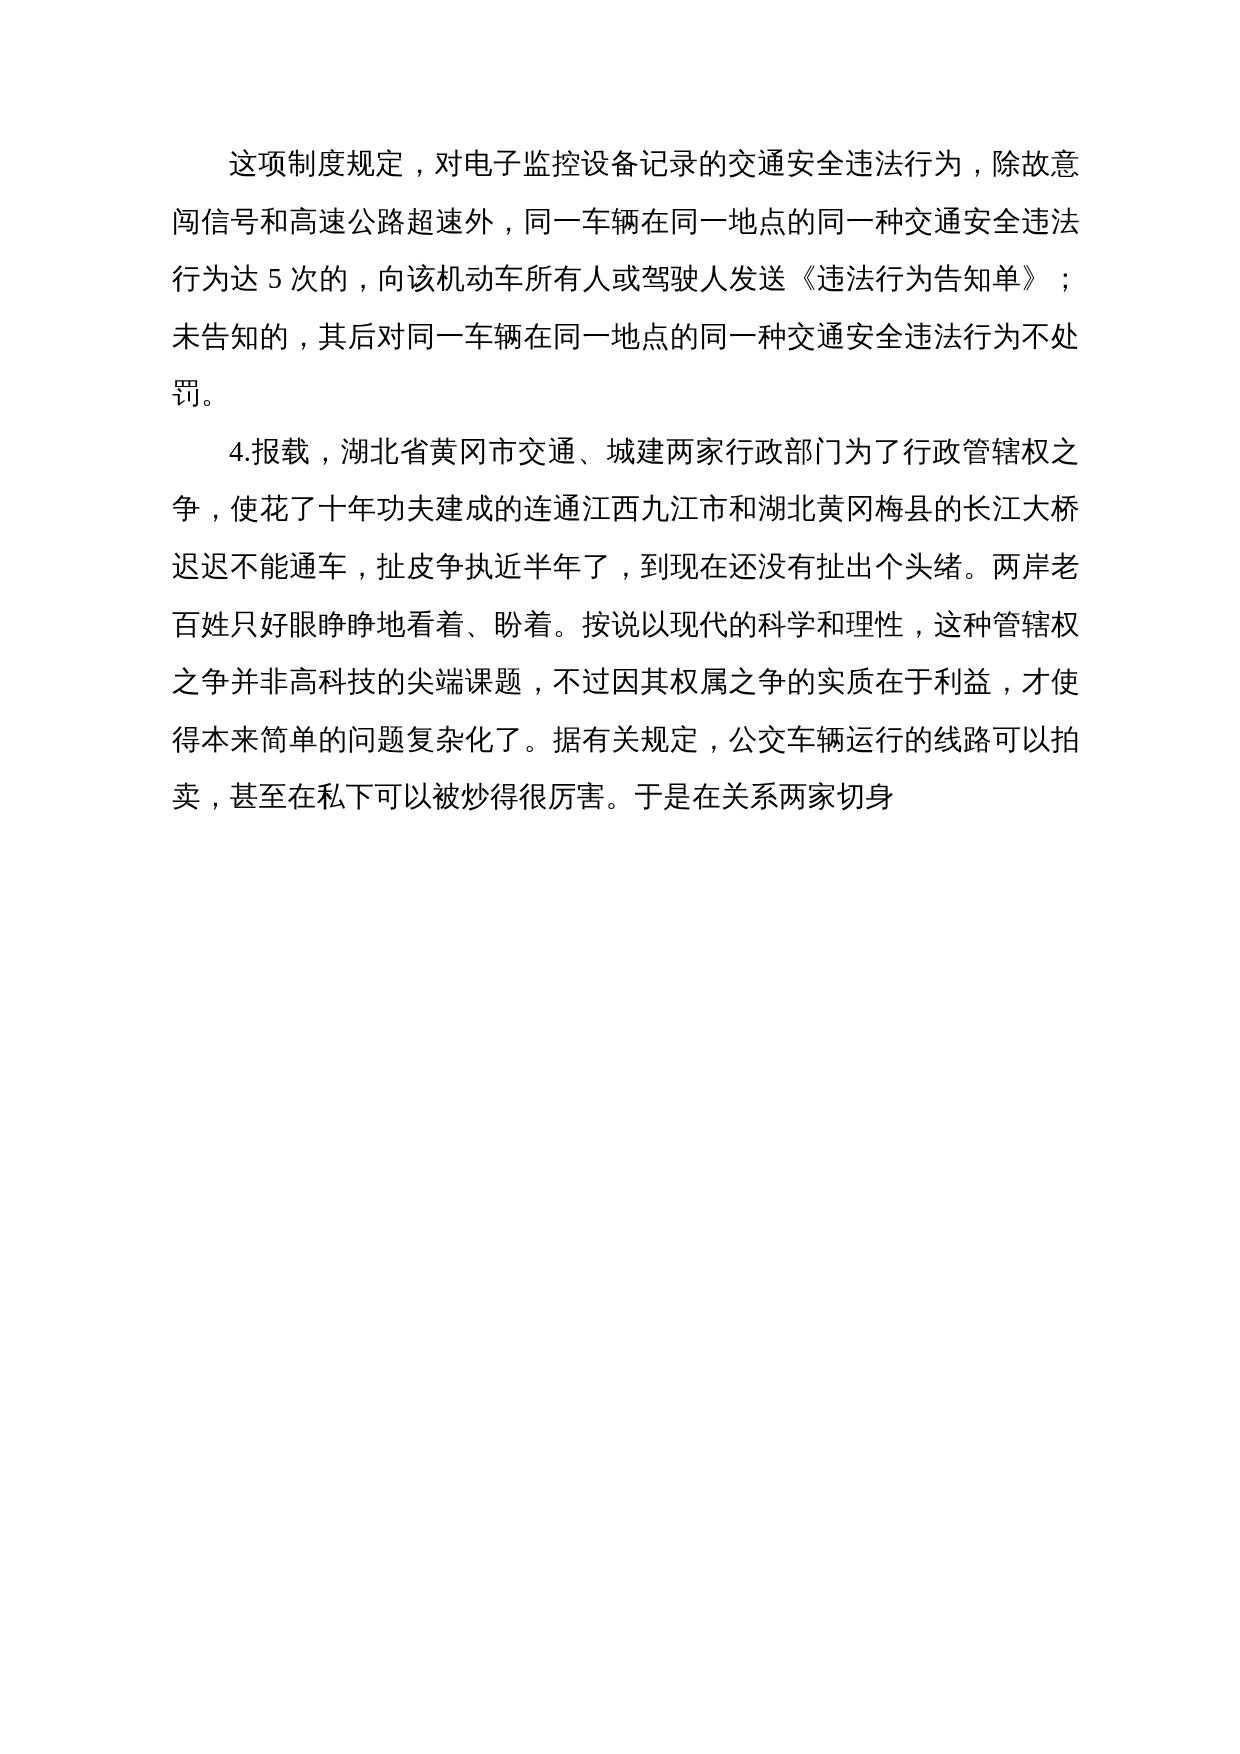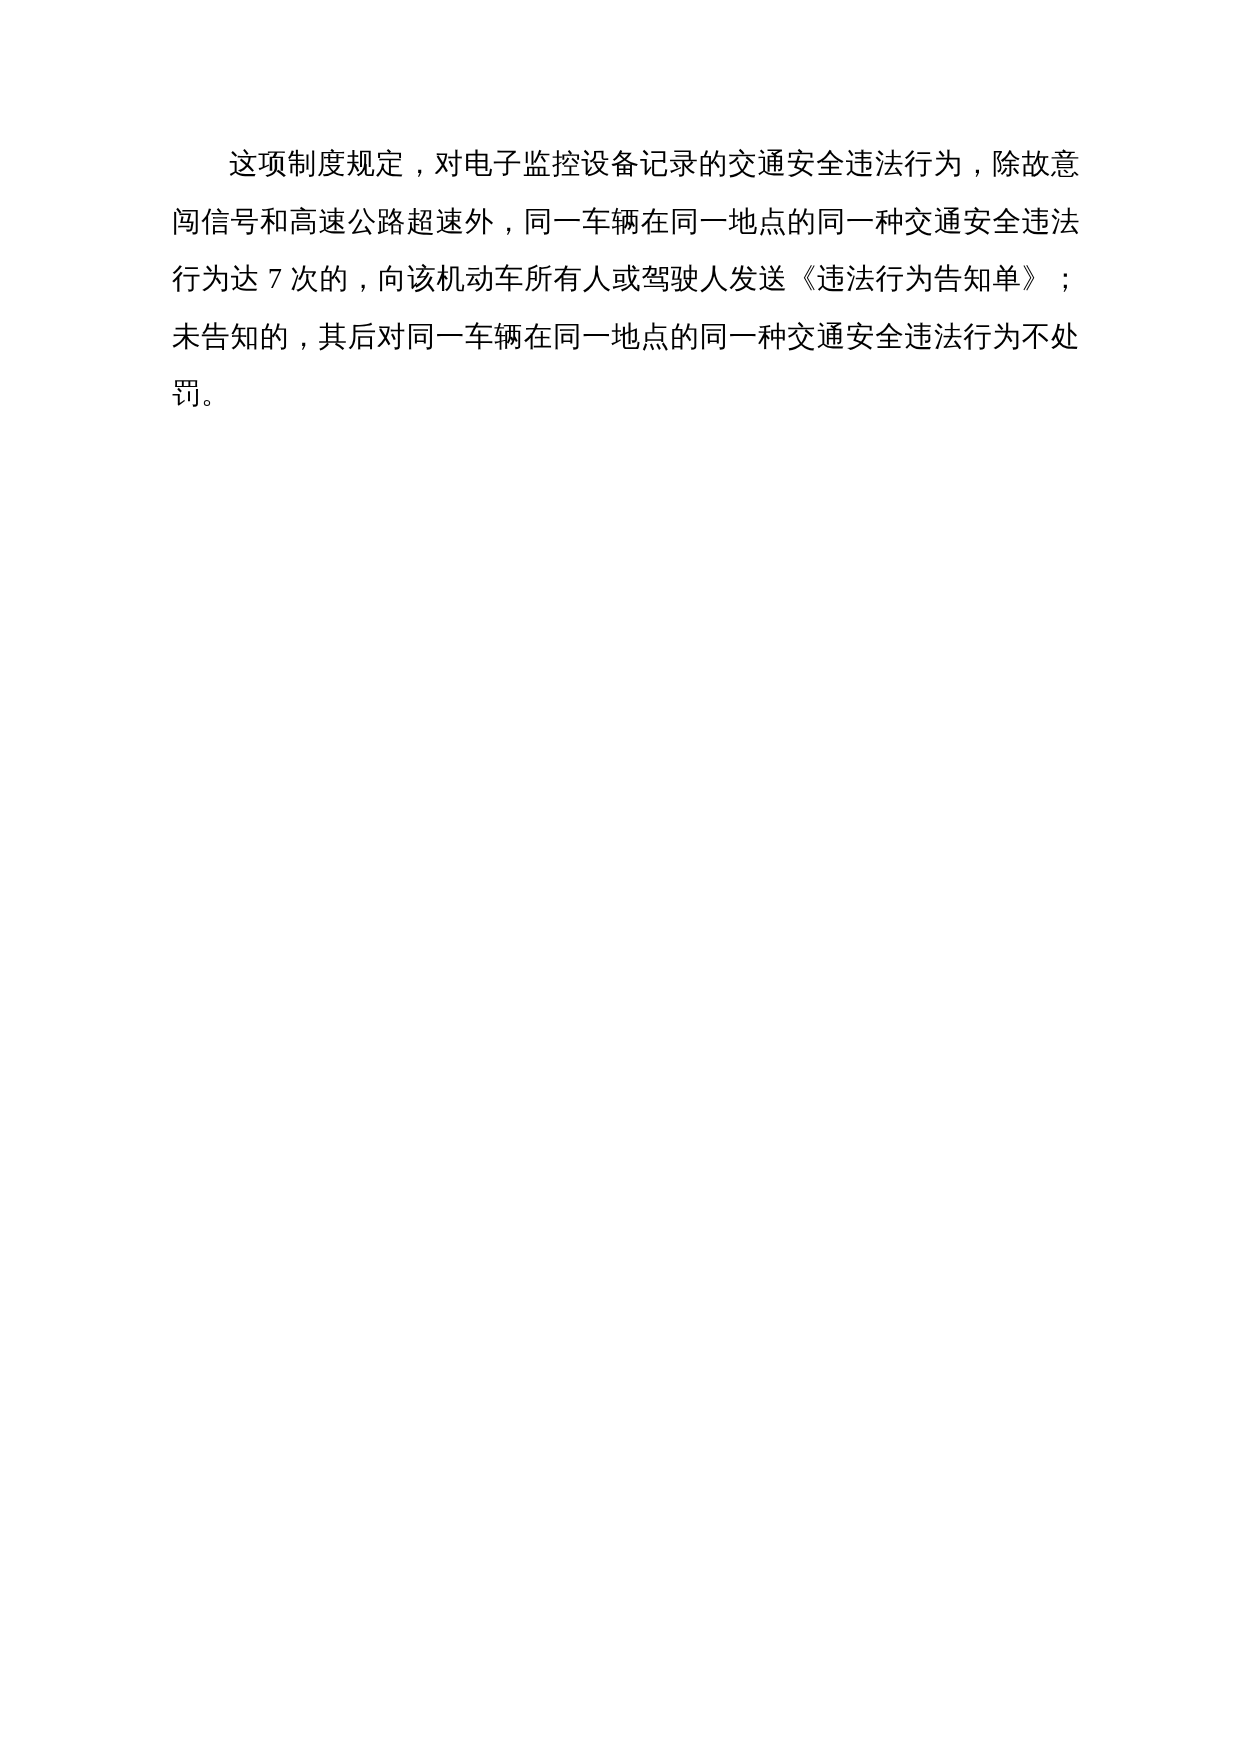--- a/index.html
+++ b/index.html
@@ -33,15 +33,16 @@
     text-indent: 2em;
     white-space: normal;
     word-break: break-all;
   }
 </style>
 </head>
 <body>
 
 <div class="page">
   <div class="doc-body">
-    <p class="para">这项制度规定，对电子监控设备记录的交通安全违法行为，除故意闯信号和高速公路超速外，同一车辆在同一地点的同一种交通安全违法行为达 7 次的，向该机动车所有人或驾驶人发送《违法行为告知单》；未告知的，其后对同一车辆在同一地点的同一种交通安全违法行为不处罚。</p>
+    <p class="para">这项制度规定，对电子监控设备记录的交通安全违法行为，除故意闯信号和高速公路超速外，同一车辆在同一地点的同一种交通安全违法行为达 5 次的，向该机动车所有人或驾驶人发送《违法行为告知单》；未告知的，其后对同一车辆在同一地点的同一种交通安全违法行为不处罚。</p>
+    <p class="para">4.报载，湖北省黄冈市交通、城建两家行政部门为了行政管辖权之争，使花了十年功夫建成的连通江西九江市和湖北黄冈梅县的长江大桥迟迟不能通车，扯皮争执近半年了，到现在还没有扯出个头绪。两岸老百姓只好眼睁睁地看着、盼着。按说以现代的科学和理性，这种管辖权之争并非高科技的尖端课题，不过因其权属之争的实质在于利益，才使得本来简单的问题复杂化了。据有关规定，公交车辆运行的线路可以拍卖，甚至在私下可以被炒得很厉害。于是在关系两家切身</p>
   </div>
 </div>
 
 </body></html>

